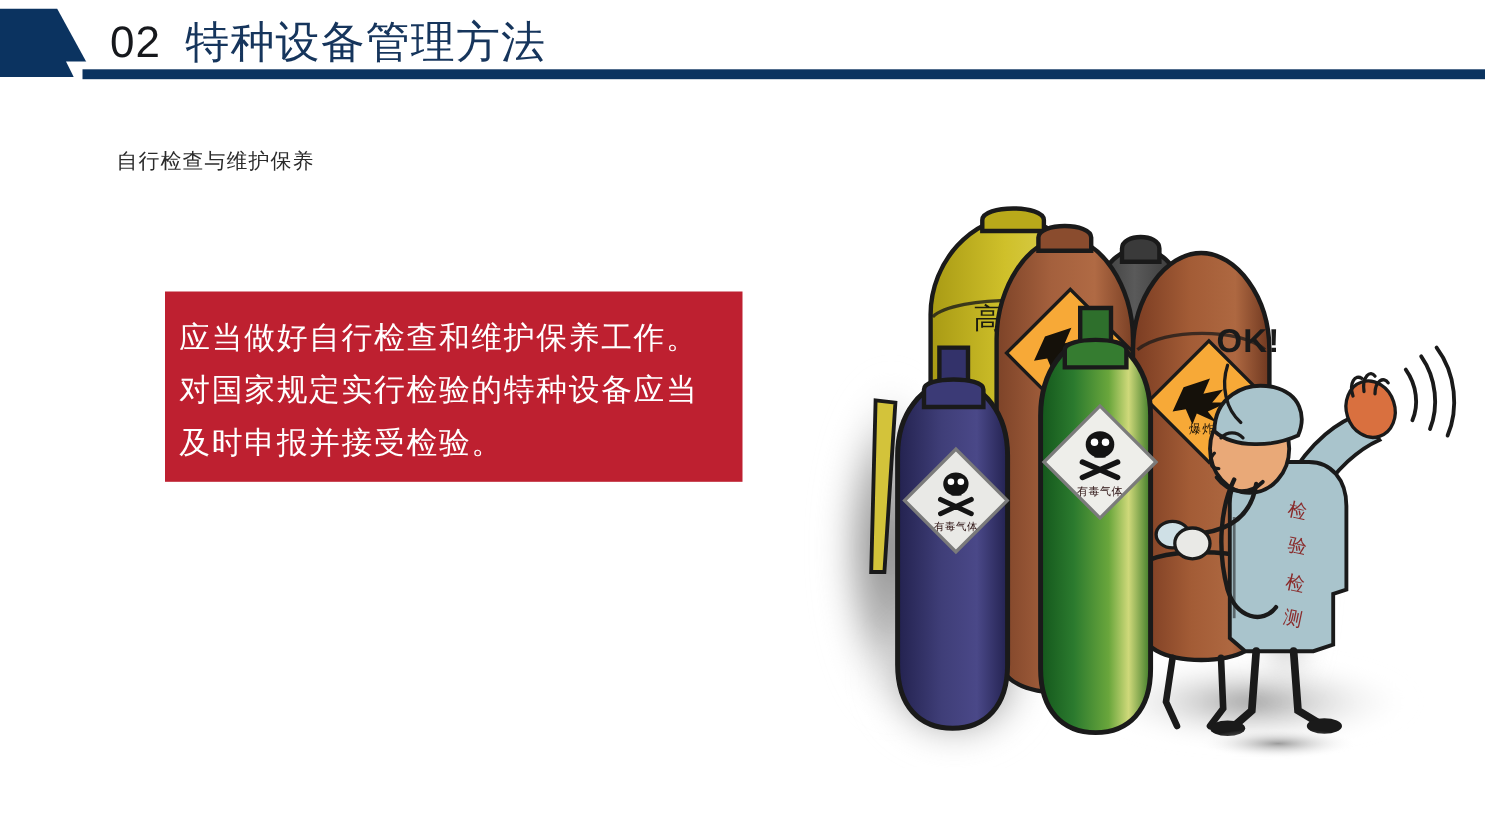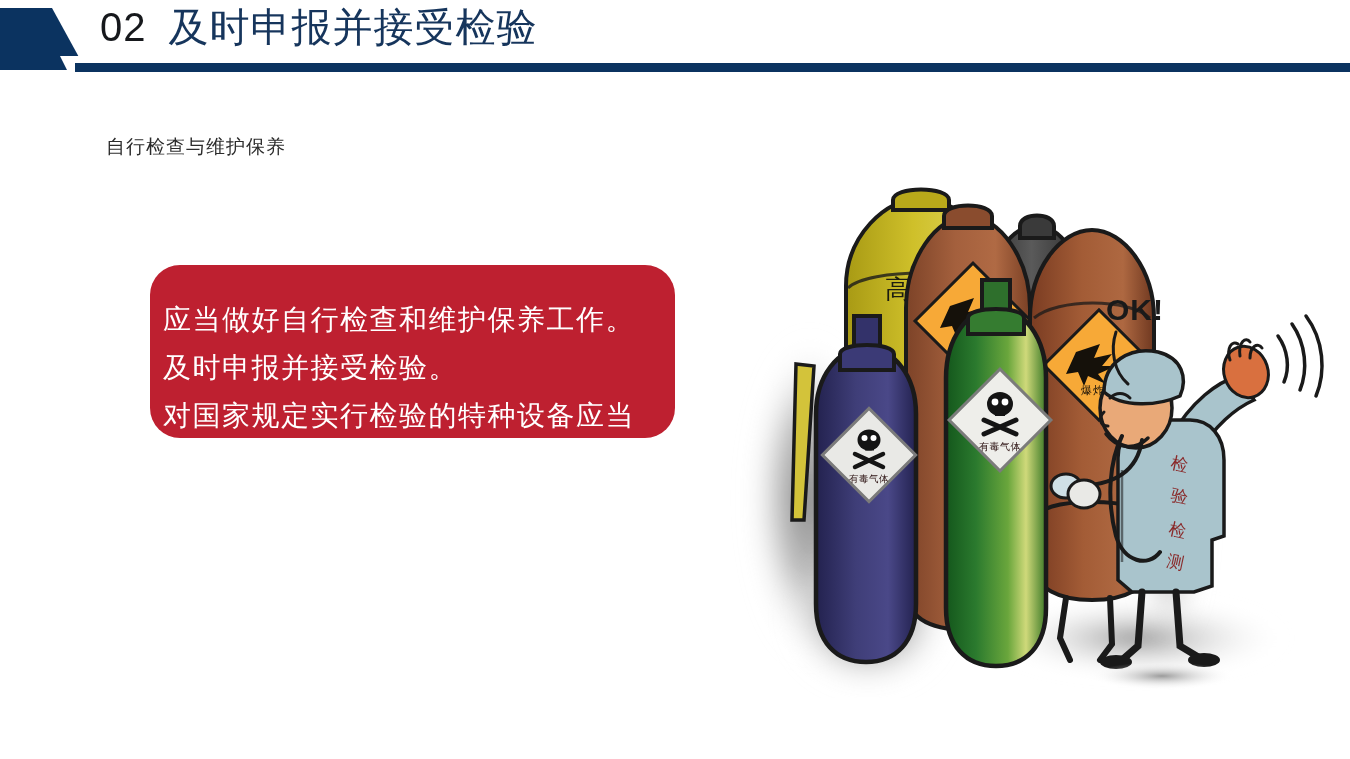--- a/index.html
+++ b/index.html
@@ -33,21 +33,21 @@
     top: 0;
     width: 1350px;
     height: 80px;
   }
   .header-title {
     position: absolute;
     left: 100px;
     top: 7px;
     height: 52px;
     display: flex;
-    align-items: flex-start;
+    align-items: flex-end;
     white-space: nowrap;
   }
   .hdr-num {
     font-family: "Liberation Sans", sans-serif;
     font-size: 40px;
     font-weight: 400;
     color: #16181c;
     letter-spacing: 1px;
     line-height: 1;
   }
@@ -75,22 +75,21 @@
 
   
   .redbox {
     position: absolute;
     left: 150px;
     top: 265px;
     width: 525px;
     height: 173px;
     background: #be2030;
     box-sizing: border-box;
-    padding: 31px 0 0 13px;
-    border-radius: 30px;
+    padding: 19px 0 0 13px;
   }
   .redbox-line {
     font-family: "Liberation Serif", "DejaVu Serif", serif;
     font-size: 28px;
     color: #ffffff;
     line-height: 48px;
     letter-spacing: 1.5px;
     white-space: nowrap;
   }
 
@@ -114,30 +113,30 @@
 
       <polygon points="0,8 52,8 86,70 0,70" fill="#0b3360"></polygon>
 
       <polygon points="60,56 92,56 104,80 72,80" fill="#ffffff"></polygon>
 
       <rect x="75" y="63" width="1275" height="9" fill="#0b3360"></rect>
     </svg>
 
     <div class="header-title">
       <span class="hdr-num">02</span>
-      <span class="hdr-text">及时申报并接受检验</span>
+      <span class="hdr-text">特种设备管理方法</span>
     </div>
   </div>
 
   <div class="subtitle">自行检查与维护保养</div>
 
   <div class="redbox">
     <div class="redbox-line">应当做好自行检查和维护保养工作。</div>
+    <div class="redbox-line">对国家规定实行检验的特种设备应当</div>
     <div class="redbox-line">及时申报并接受检验。</div>
-    <div class="redbox-line">对国家规定实行检验的特种设备应当</div>
   </div>
 
   <div class="illo">
     <svg viewBox="0 0 632 530" width="632" height="530" xmlns="http://www.w3.org/2000/svg">
 
       <defs>
         <linearGradient id="gYellow" x1="0" y1="0" x2="1" y2="0">
           <stop offset="0%" stop-color="#a89a14"></stop>
           <stop offset="45%" stop-color="#cfc02a"></stop>
           <stop offset="75%" stop-color="#d8cc4a"></stop>

